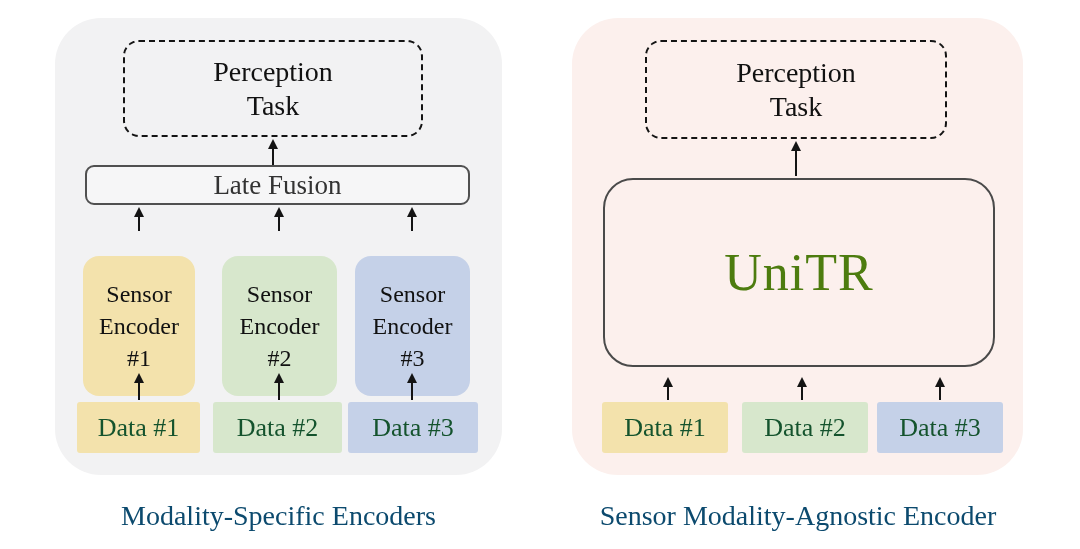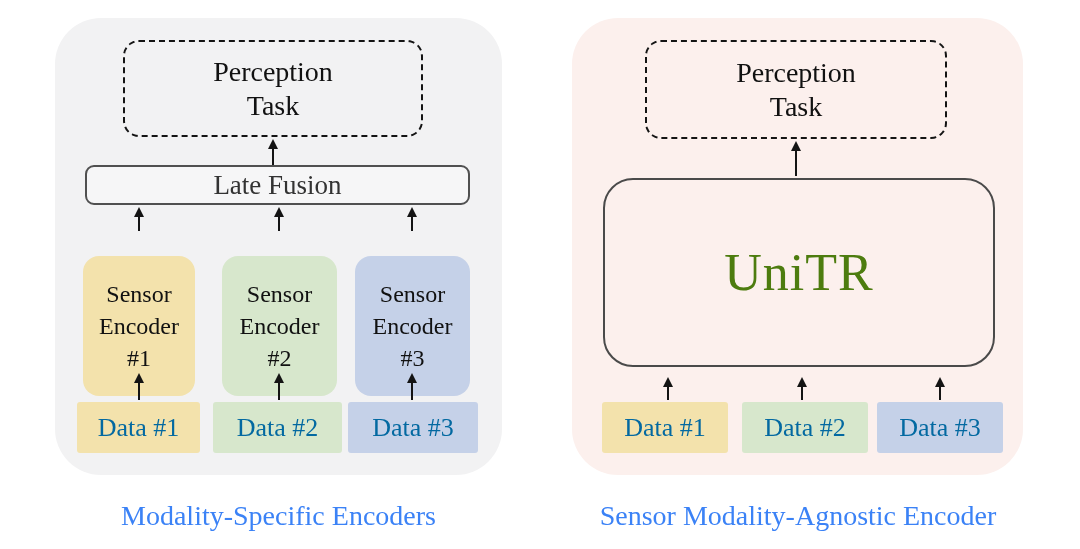--- a/index.html
+++ b/index.html
@@ -88,21 +88,21 @@
   .enc-box.e3 { left: 300px; width: 115px; }
 
   .data-box {
     position: absolute;
     height: 51px;
     border-radius: 3px;
     display: flex;
     align-items: center;
     justify-content: center;
     font-size: 26px;
-    color: #0369a1;
+    color: #14532d;
   }
   .panel.left  .data-box { top: 384px; }
   .panel.right .data-box { top: 384px; }
   .panel.left  .data-box.d1 { left: 22px;  width: 123px; }
   .panel.left  .data-box.d2 { left: 158px; width: 129px; }
   .panel.left  .data-box.d3 { left: 293px; width: 130px; }
   .panel.right .data-box.d1 { left: 30px;  width: 126px; }
   .panel.right .data-box.d2 { left: 170px; width: 126px; }
   .panel.right .data-box.d3 { left: 305px; width: 126px; }
 
@@ -133,21 +133,21 @@
   .a-r-top { left: 218px; top: 123px; height: 35px; }
   .a-r-b1  { left: 90px;  top: 359px; height: 23px; }
   .a-r-b2  { left: 224px; top: 359px; height: 23px; }
   .a-r-b3  { left: 362px; top: 359px; height: 23px; }
 
   .caption {
     position: absolute;
     top: 500px;
     text-align: center;
     font-size: 28px;
-    color: #3b82f6;
+    color: #0c4a6e;
     white-space: nowrap;
   }
   .caption.left  { left: 55px;  width: 447px; }
   .caption.right { left: 558px; width: 480px; }
 </style>
 </head>
 <body>
 
 <div id="canvas">
 

